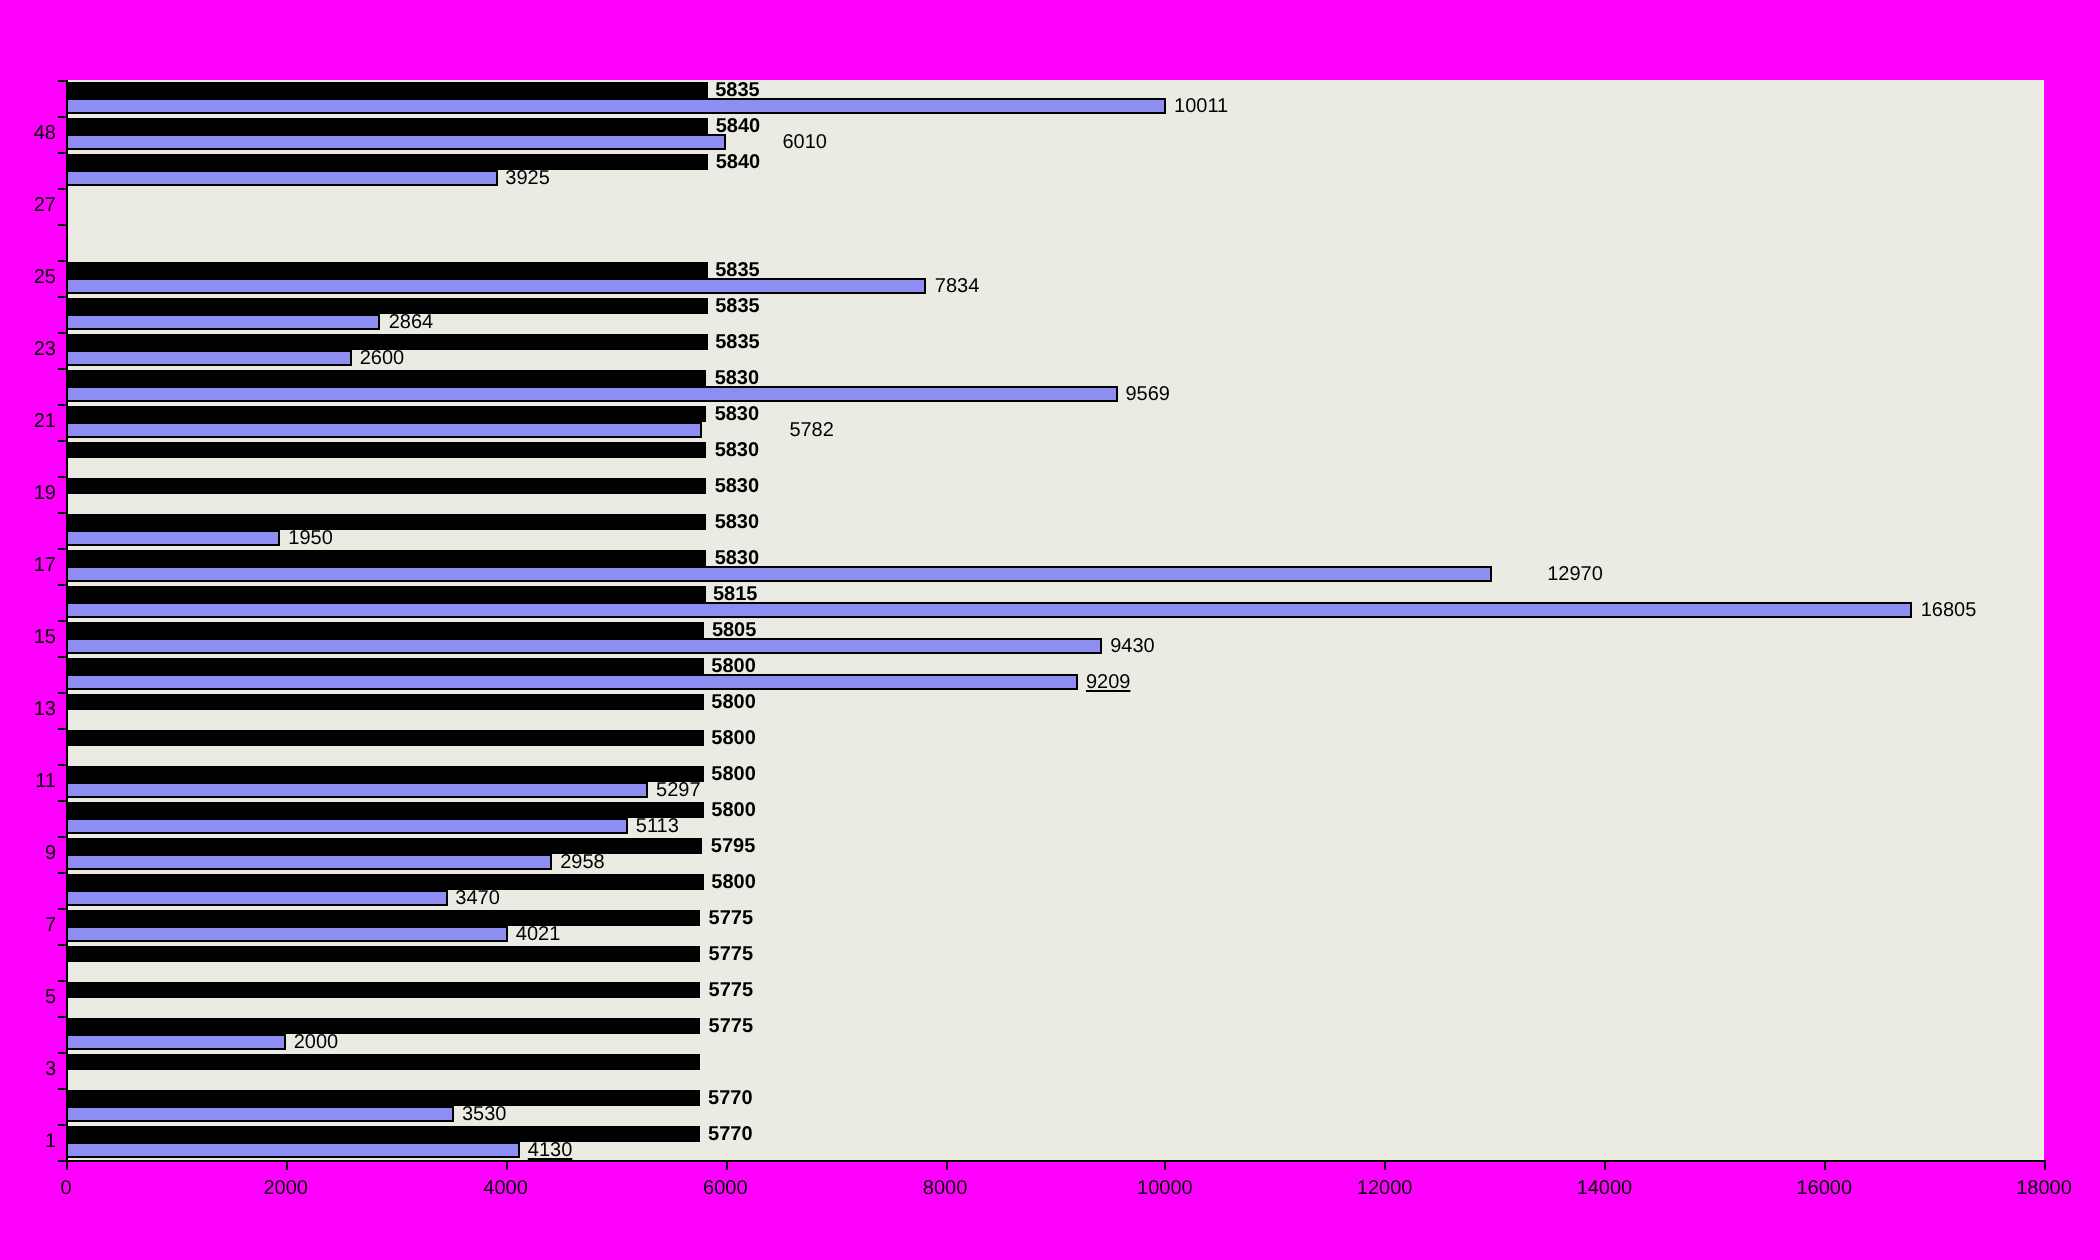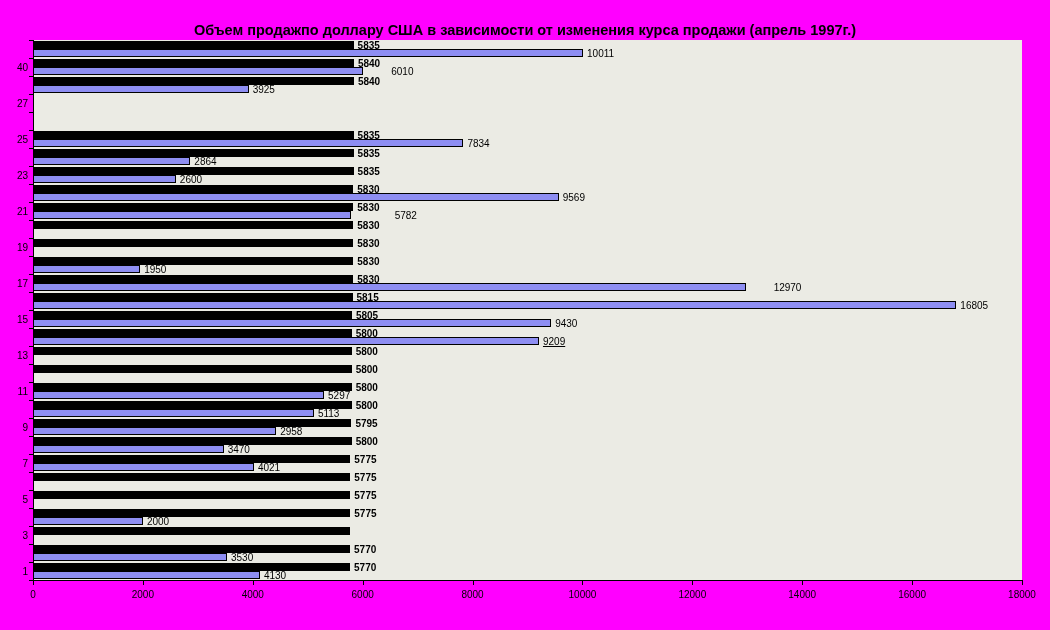--- a/index.html
+++ b/index.html
@@ -28,21 +28,20 @@
   .y-tick-label{
     position:absolute;font-size:10px;color:#000;text-align:right;width:24px;
     transform:translateY(-50%);white-space:nowrap;
   }
   .axis{position:absolute;background:#000;}
 </style>
 </head>
 <body style="background: rgb(255, 0, 255);">
 
 <div id="canvas">
-  <div id="chart-title">Объем продажпо доллару США в зависимости от изменения курса продажи (апрель 1997г.)</div>
   <div id="plot-wall" style="left: 33px; top: 40px; width: 989px; height: 540px; background: rgb(235, 235, 228);"></div>
   <div id="bars-layer">
       <div class="bar" style="left: 33px; top: 563px; width: 317.029px; height: 8px; background: rgb(0, 0, 0); border-color: rgb(0, 0, 0);"></div>
       <div class="bar-label rate-label" style="left: 354.029px; top: 564px;">5770</div>
       <div class="bar" style="left: 33px; top: 571px; width: 226.921px; height: 8px; background: rgb(142, 142, 242); border-color: rgb(0, 0, 0);"></div>
       <div class="bar-label" style="left: 263.921px; top: 572px; text-decoration: underline;">4130</div>
       <div class="bar" style="left: 33px; top: 545px; width: 317.029px; height: 8px; background: rgb(0, 0, 0); border-color: rgb(0, 0, 0);"></div>
       <div class="bar-label rate-label" style="left: 354.029px; top: 546px;">5770</div>
       <div class="bar" style="left: 33px; top: 553px; width: 193.954px; height: 8px; background: rgb(142, 142, 242); border-color: rgb(0, 0, 0);"></div>
       <div class="bar-label" style="left: 230.954px; top: 554px;">3530</div>
@@ -177,21 +176,21 @@
       <div class="y-tick-label" style="left: 4px; top: 427px;">9</div>
       <div class="y-tick-label" style="left: 4px; top: 391px;">11</div>
       <div class="y-tick-label" style="left: 4px; top: 355px;">13</div>
       <div class="y-tick-label" style="left: 4px; top: 319px;">15</div>
       <div class="y-tick-label" style="left: 4px; top: 283px;">17</div>
       <div class="y-tick-label" style="left: 4px; top: 247px;">19</div>
       <div class="y-tick-label" style="left: 4px; top: 211px;">21</div>
       <div class="y-tick-label" style="left: 4px; top: 175px;">23</div>
       <div class="y-tick-label" style="left: 4px; top: 139px;">25</div>
       <div class="y-tick-label" style="left: 4px; top: 103px;">27</div>
-      <div class="y-tick-label" style="left: 4px; top: 67px;">40</div>
+      <div class="y-tick-label" style="left: 4px; top: 67px;">48</div>
       <div class="tick" style="left: 33px; top: 580px; width: 1px; height: 5px;"></div>
       <div class="x-tick-label" style="left: 33px; top: 589px;">0</div>
       <div class="tick" style="left: 142.889px; top: 580px; width: 1px; height: 5px;"></div>
       <div class="x-tick-label" style="left: 142.889px; top: 589px;">2000</div>
       <div class="tick" style="left: 252.778px; top: 580px; width: 1px; height: 5px;"></div>
       <div class="x-tick-label" style="left: 252.778px; top: 589px;">4000</div>
       <div class="tick" style="left: 362.667px; top: 580px; width: 1px; height: 5px;"></div>
       <div class="x-tick-label" style="left: 362.667px; top: 589px;">6000</div>
       <div class="tick" style="left: 472.556px; top: 580px; width: 1px; height: 5px;"></div>
       <div class="x-tick-label" style="left: 472.556px; top: 589px;">8000</div>

